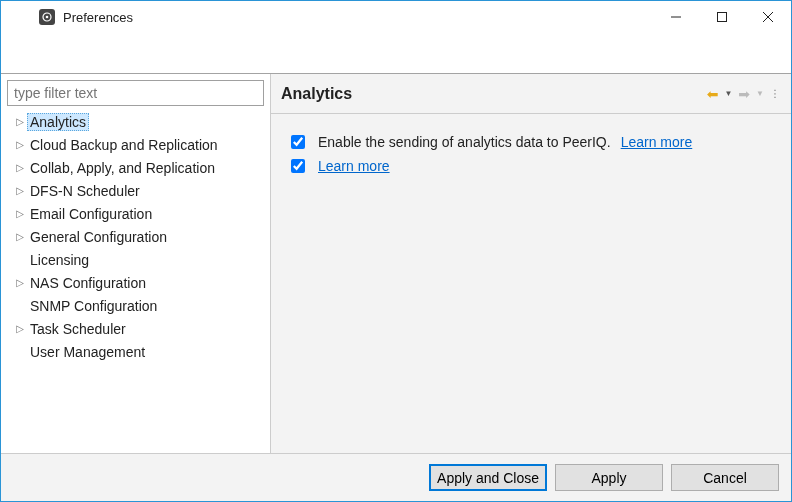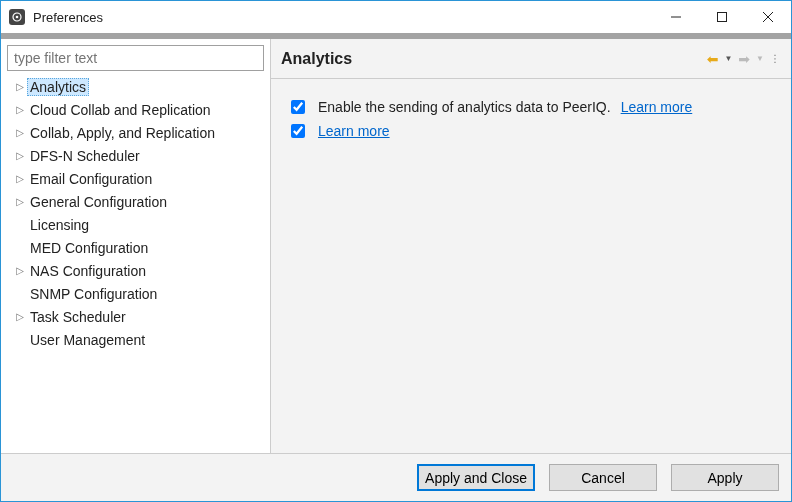--- a/index.html
+++ b/index.html
@@ -1,44 +1,44 @@
 <!DOCTYPE html>
 <html><head>
 <meta charset="utf-8">
 <style>
   * { box-sizing: border-box; }
   html, body { margin:0; padding:0; font-family:"Segoe UI",Tahoma,sans-serif; font-size:14px; color:#222; }
   .window { width:792px; height:502px; border:1px solid #2a94d6; background:#fff; display:flex; flex-direction:column; }
-  .titlebar { height:32px; display:flex; align-items:center; padding-left:8px; background:#fff; }
+  .titlebar { height:32px; display:flex; align-items:center; padding-left:8px; background:#fff;margin-left:30px; }
   .titlecap { display:flex; align-items:center; gap:8px; flex:1; }
   .appicon { width:16px; height:16px; background:#444; border-radius:3px; display:flex; align-items:center; justify-content:center; }
   .appicon svg { width:10px; height:10px; }
   .title-text { font-size:13px; }
   .winbtns { display:flex; }
   .winbtn { width:46px; height:32px; display:flex; align-items:center; justify-content:center; }
-  .body { flex:1; display:flex; border-top:6px solid #a3a3a3; }
+  .body { flex:1; display:flex; border-top:1px solid #a3a3a3;margin-top:40px; }
   .sidebar { width:270px; border-right:1px solid #ccc; background:#fff; padding:6px 6px; display:flex; flex-direction:column; }
   .filter { width:100%; height:26px; border:1px solid #a0a0a0; padding:2px 6px; font-size:14px; color:#666; outline:none; margin-bottom:4px; }
   .tree { overflow:auto; }
   .tree-item { display:flex; align-items:center; height:23px; padding-left:6px; cursor:default; }
   .expander { width:14px; color:#777; font-size:10px; text-align:center; }
   .tree-label { padding:0 3px; }
   .tree-item.selected .tree-label { background:#cde8ff; border:1px dotted #5aa7dd; padding:0 2px;}
   .main { flex:1; display:flex; flex-direction:column; background:#f3f3f3; }
   .mainheader { height:40px; border-bottom:1px solid #ccc; display:flex; align-items:center; padding:0 10px; background:#f3f3f3; }
   .mainheader h2 { font-size:16px; font-weight:600; margin:0; flex:1; }
   .navicons { display:flex; align-items:center; gap:6px; color:#888; }
   .navicons .back { color:#e7aa1a; }
   .navicons .fwd { color:#bbb; }
   .navicons .dots { letter-spacing:1px; }
   .content { flex:1; padding:16px; }
   .checkrow { display:flex; align-items:center; height:24px; gap:10px; }
   .checkrow input[type=checkbox] { width:14px; height:14px; }
   .checkrow a { color:#0066cc; text-decoration:underline; cursor:pointer; }
-  .buttonbar { height:48px; border-top:1px solid #ccc; display:flex; align-items:center; justify-content:flex-end; padding-right:12px; gap:14px; background:#f3f3f3; }
+  .buttonbar { height:48px; border-top:1px solid #ccc; display:flex; align-items:center; justify-content:flex-end; padding-right:12px; gap:8px; background:#f3f3f3; }
   .btn { min-width:108px; height:27px; border:1px solid #adadad; background:#e1e1e1; font-size:14px; cursor:pointer; }
   .btn.default { border:2px solid #0078d7; background:#e1e1e1; }
 </style>
 </head>
 <body>
 
 <div class="window">
 
   <div class="titlebar">
     <div class="titlecap">
@@ -73,45 +73,41 @@
   <div class="body">
     <div class="sidebar">
       <input class="filter" placeholder="type filter text" style="">
       <div class="tree" id="tree">
           <div class="tree-item selected">
             <span class="expander">▷</span>
             <span class="tree-label">Analytics</span>
           </div>
           <div class="tree-item">
             <span class="expander">▷</span>
-            <span class="tree-label">Cloud Collab and Replication</span>
+            <span class="tree-label">Cloud Backup and Replication</span>
           </div>
           <div class="tree-item">
             <span class="expander">▷</span>
             <span class="tree-label">Collab, Apply, and Replication</span>
           </div>
           <div class="tree-item">
             <span class="expander">▷</span>
             <span class="tree-label">DFS-N Scheduler</span>
           </div>
           <div class="tree-item">
             <span class="expander">▷</span>
             <span class="tree-label">Email Configuration</span>
           </div>
           <div class="tree-item">
             <span class="expander">▷</span>
             <span class="tree-label">General Configuration</span>
           </div>
           <div class="tree-item">
             <span class="expander"></span>
             <span class="tree-label">Licensing</span>
-          </div>
-          <div class="tree-item">
-            <span class="expander"></span>
-            <span class="tree-label">MED Configuration</span>
           </div>
           <div class="tree-item">
             <span class="expander">▷</span>
             <span class="tree-label">NAS Configuration</span>
           </div>
           <div class="tree-item">
             <span class="expander"></span>
             <span class="tree-label">SNMP Configuration</span>
           </div>
           <div class="tree-item">
@@ -145,17 +141,17 @@
           <div class="checkrow">
             <input type="checkbox" checked="" style="">
             <a>Learn more</a>
           </div>
         </div>
     </div>
   </div>
 
   <div class="buttonbar">
     <button class="btn default">Apply and Close</button>
+    <button class="btn">Apply</button>
     <button class="btn">Cancel</button>
-    <button class="btn">Apply</button>
   </div>
 
 </div>
 
 </body></html>

